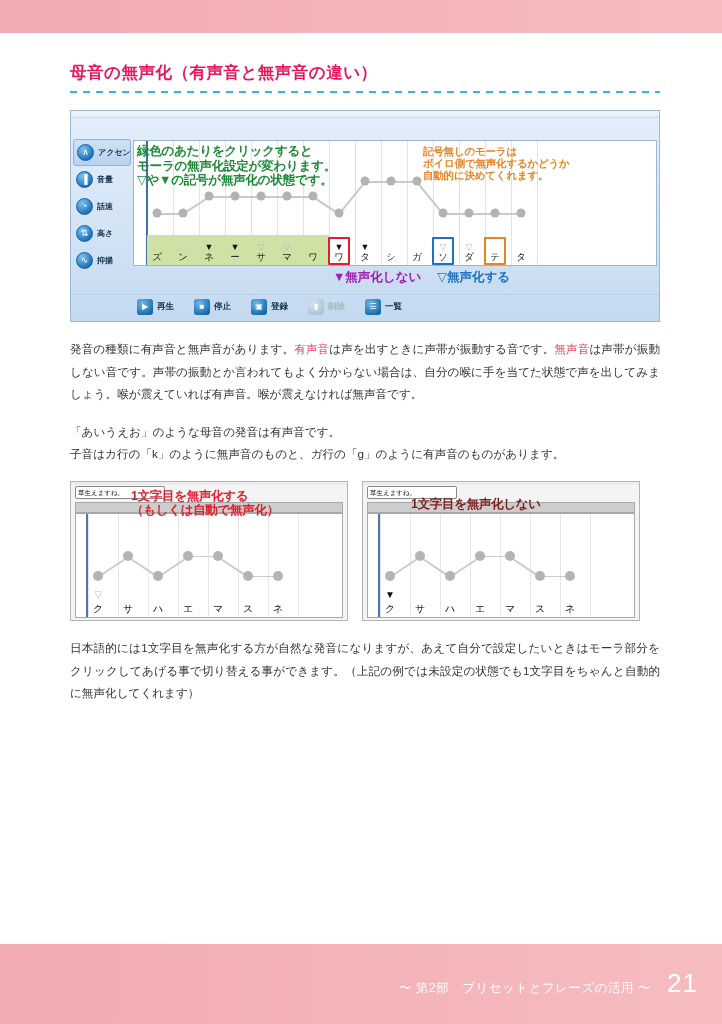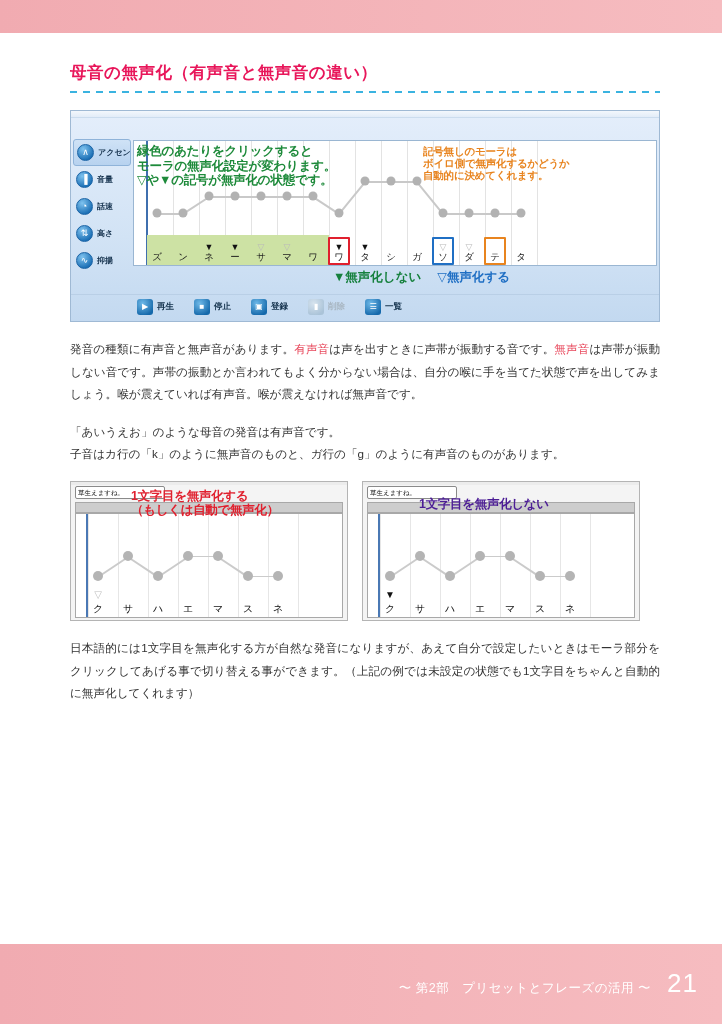--- a/index.html
+++ b/index.html
@@ -130,21 +130,21 @@
     white-space: pre; letter-spacing: -.2px;
   }
   .callout.green { color: #1d8a3a; font-size: 12.5px; left: 66px; top: 33px; }
   .callout.orange { color: #e8841f; font-size: 10.5px; left: 352px; top: 34px; }
 
   
   .legend {
     position: absolute; left: 262px; top: 158px;
     display: flex; gap: 16px; font-size: 12.5px; font-weight: bold;
   }
-  .lg-red { color: #15803d; font-family: Liberation Serif, serif; }
+  .lg-red { color: #a21caf; font-family: Liberation Serif, serif; }
   .lg-blue { color: #1f6fc4; }
 
   
   .toolbar {
     position: absolute; left: 66px; bottom: 6px;
     display: flex; align-items: center; gap: 20px;
   }
   .tb-btn { display: flex; align-items: center; gap: 4px; }
   .tb-ico {
     width: 16px; height: 16px; border-radius: 3px;
@@ -182,21 +182,21 @@
   .mini-cursor { position:absolute; top:0; bottom:0; width:2px; background:#4a78b4; }
   .mdot { position:absolute; width:10px; height:10px; border-radius:50%; background:#b4b4b4; transform:translate(-50%,-50%); }
   .mseg { position:absolute; height:1.5px; background:#cbcbcb; transform-origin:0 50%; }
   .mmora { position:absolute; bottom:1px; width:20px; text-align:center; font-size:10px; color:#111; }
   .mmark { position:absolute; bottom:17px; width:20px; text-align:center; font-size:10px; line-height:1; }
   .mini-callout {
     position: absolute; font-weight: bold; font-size: 12.5px; line-height: 1.15;
     white-space: pre; letter-spacing: -.3px;
   }
   .mini-callout.red { color: #e0202e; left: 60px; top: 7px; }
-  .mini-callout.blue { color: #4c1d95; left: 56px; top: 15px; }
+  .mini-callout.blue { color: #7f1d1d; left: 48px; top: 15px; }
 </style>
 </head>
 <body>
 
 <div class="page">
 
   <div class="banner-top"></div>
 
   <div class="content">
 

